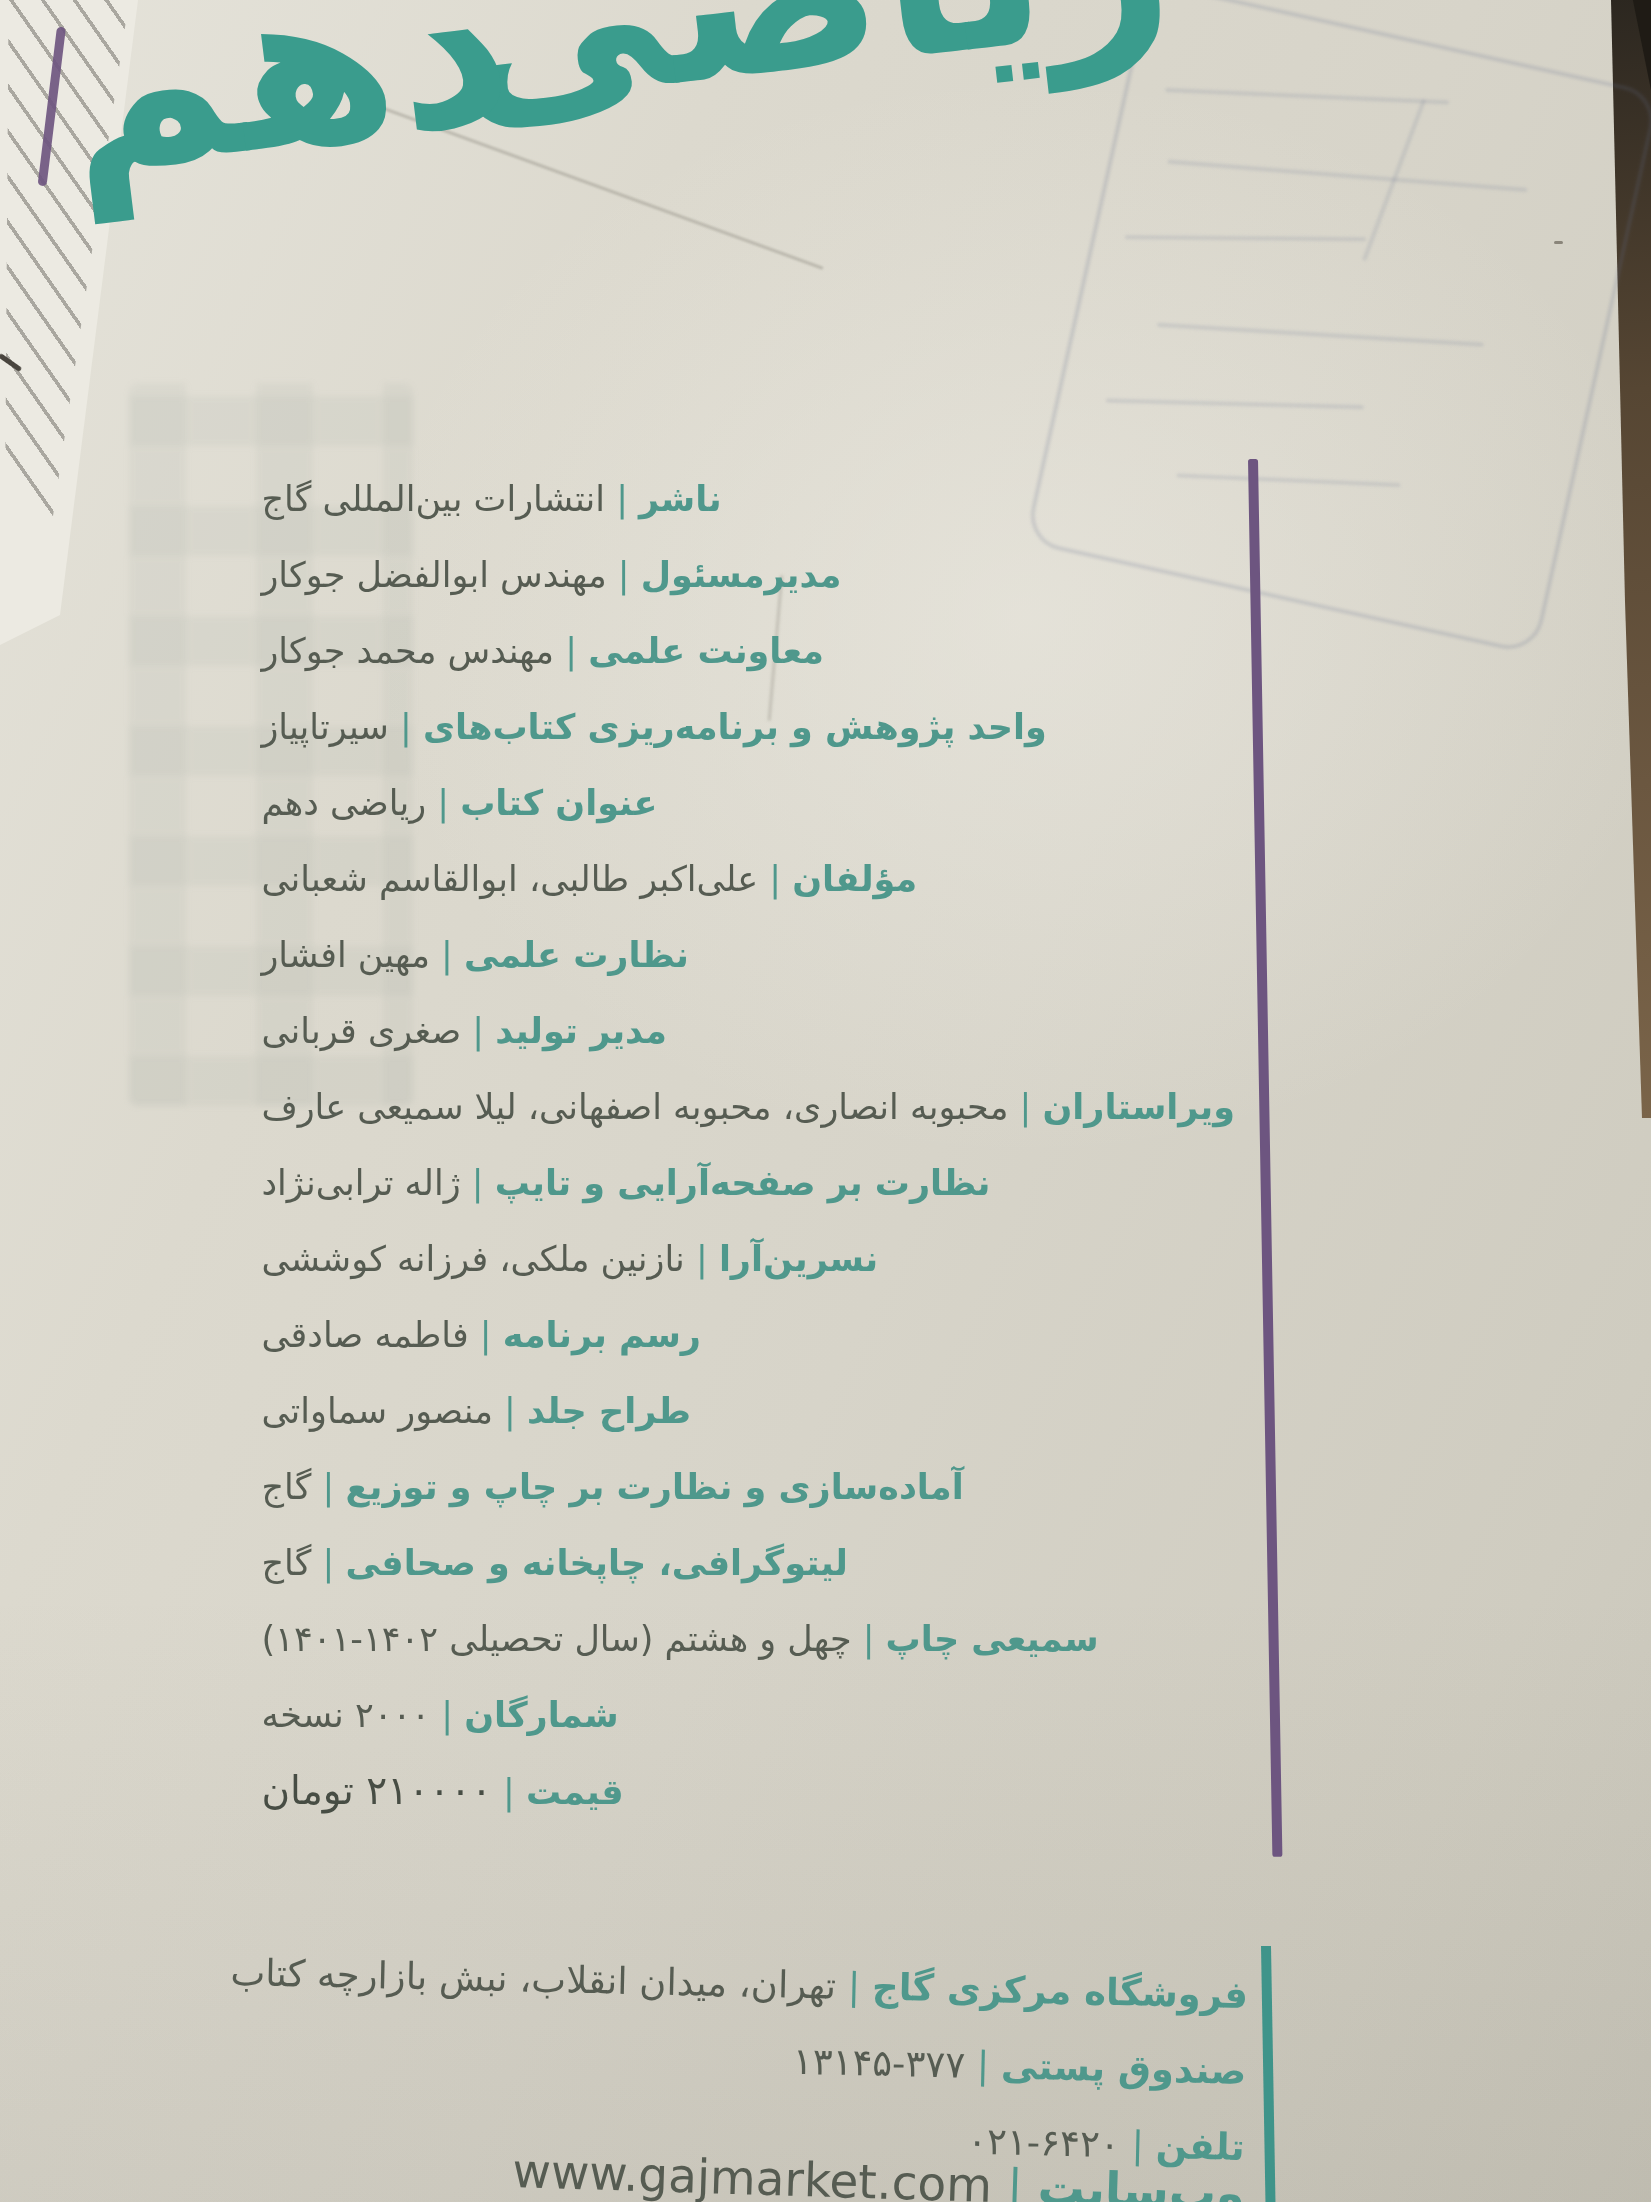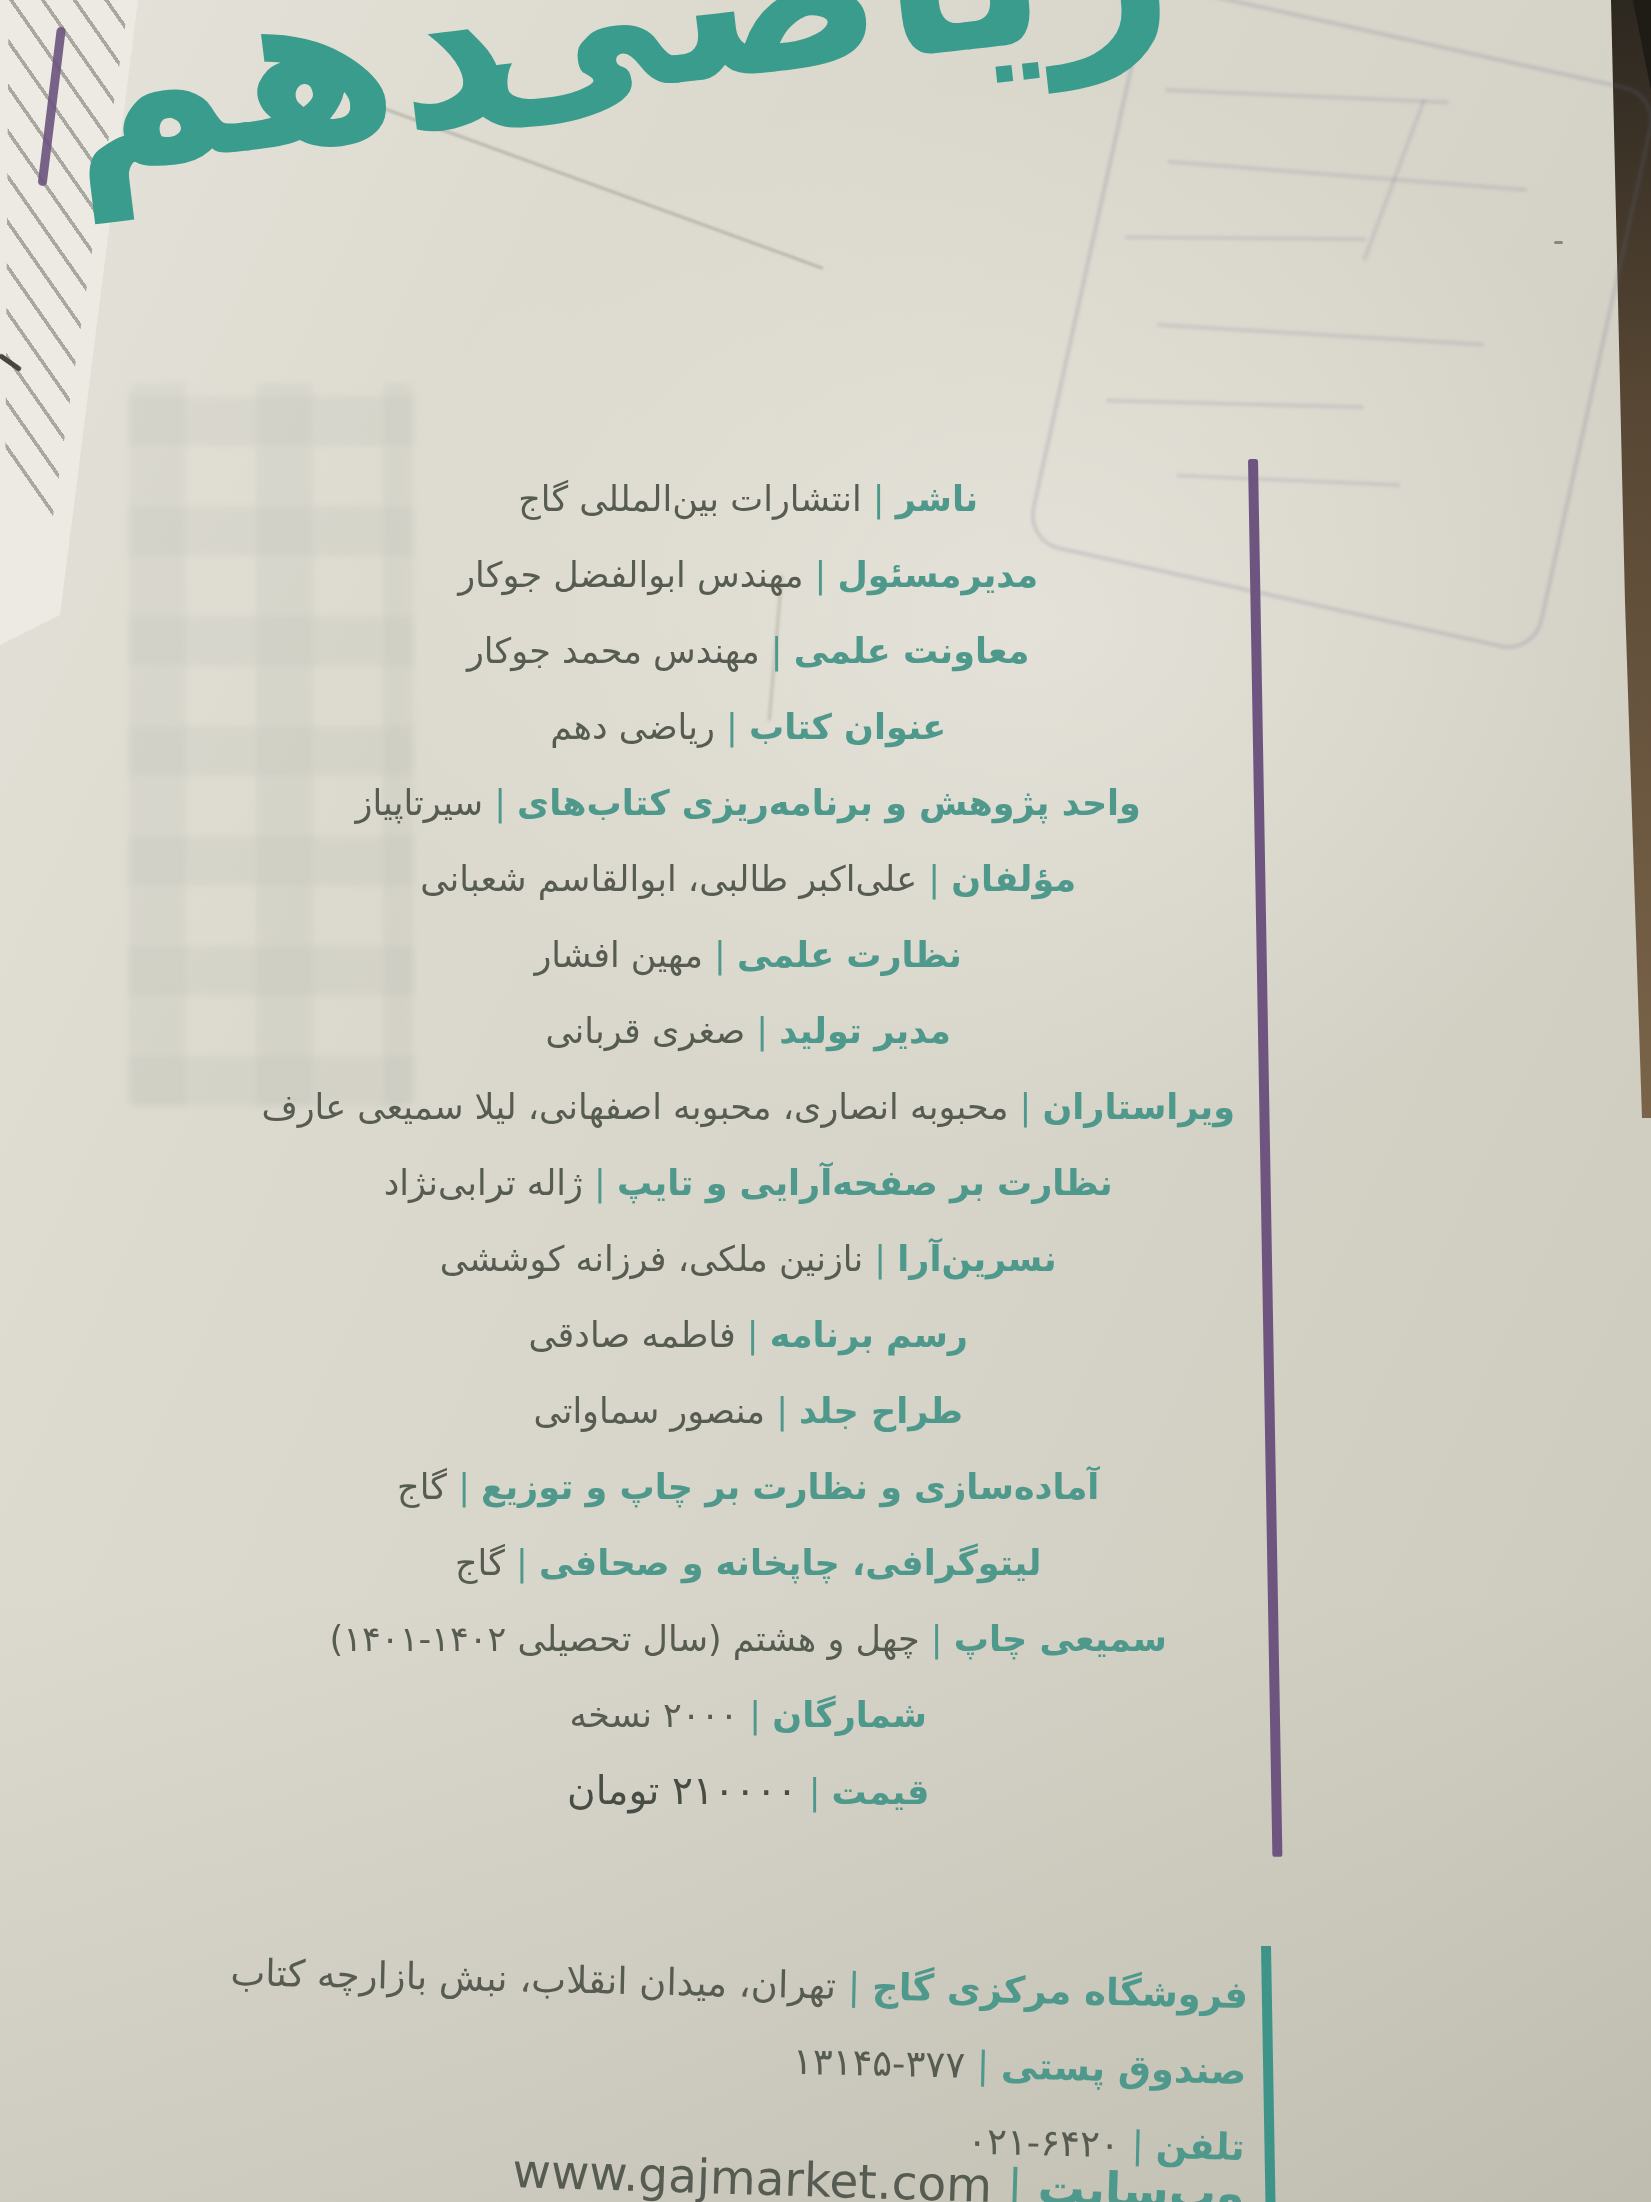--- a/index.html
+++ b/index.html
@@ -86,21 +86,21 @@
     background:#6d5580;border-radius:2.6px;
     transform:rotate(-1deg);transform-origin:top center;
   }
   .contact-bar{
     position:absolute;left:1261px;top:1946px;width:10.3px;height:258px;
     background:#3f948a;transform:rotate(-1deg);transform-origin:top center;
   }
   
   .credits{
     position:absolute;top:461px;right:417px;
-    direction:rtl;text-align:center;
+    direction:rtl;text-align:left;
     font-size:35px;line-height:76px;white-space:nowrap;
   }
   .credit-line{white-space:nowrap;}
   .c-label{color:#4f988c;font-weight:700;}
   .c-sep{color:#4f988c;font-weight:400;}
   .c-value{color:#565c52;font-weight:400;}
   .bold-line .c-value{font-weight:400;font-size:39px;color:#474d44;}
   
   .contact{
     position:absolute;top:1958px;right:403px;
@@ -143,22 +143,22 @@
   <div class="title-word title-w2">دهم</div>
   <div class="purple-tick"></div>
 
   <div class="credits-bar"></div>
   <div class="contact-bar"></div>
 
   <div class="credits">
       <div class="credit-line"><span class="c-label">ناشر</span><span class="c-sep"> | </span><span class="c-value">انتشارات بین‌المللی گاج</span></div>
       <div class="credit-line"><span class="c-label">مدیرمسئول</span><span class="c-sep"> | </span><span class="c-value">مهندس ابوالفضل جوکار</span></div>
       <div class="credit-line"><span class="c-label">معاونت علمی</span><span class="c-sep"> | </span><span class="c-value">مهندس محمد جوکار</span></div>
+      <div class="credit-line"><span class="c-label">واحد پژوهش و برنامه‌ریزی کتاب‌های</span><span class="c-sep"> | </span><span class="c-value">سیرتاپیاز</span></div>
       <div class="credit-line"><span class="c-label">عنوان کتاب</span><span class="c-sep"> | </span><span class="c-value">ریاضی دهم</span></div>
-      <div class="credit-line"><span class="c-label">واحد پژوهش و برنامه‌ریزی کتاب‌های</span><span class="c-sep"> | </span><span class="c-value">سیرتاپیاز</span></div>
       <div class="credit-line"><span class="c-label">مؤلفان</span><span class="c-sep"> | </span><span class="c-value">علی‌اکبر طالبی، ابوالقاسم شعبانی</span></div>
       <div class="credit-line"><span class="c-label">نظارت علمی</span><span class="c-sep"> | </span><span class="c-value">مهین افشار</span></div>
       <div class="credit-line"><span class="c-label">مدیر تولید</span><span class="c-sep"> | </span><span class="c-value">صغری قربانی</span></div>
       <div class="credit-line"><span class="c-label">ویراستاران</span><span class="c-sep"> | </span><span class="c-value">محبوبه انصاری، محبوبه اصفهانی، لیلا سمیعی عارف</span></div>
       <div class="credit-line"><span class="c-label">نظارت بر صفحه‌آرایی و تایپ</span><span class="c-sep"> | </span><span class="c-value">ژاله ترابی‌نژاد</span></div>
       <div class="credit-line"><span class="c-label">نسرین‌آرا</span><span class="c-sep"> | </span><span class="c-value">نازنین ملکی، فرزانه کوششی</span></div>
       <div class="credit-line"><span class="c-label">رسم برنامه</span><span class="c-sep"> | </span><span class="c-value">فاطمه صادقی</span></div>
       <div class="credit-line"><span class="c-label">طراح جلد</span><span class="c-sep"> | </span><span class="c-value">منصور سماواتی</span></div>
       <div class="credit-line"><span class="c-label">آماده‌سازی و نظارت بر چاپ و توزیع</span><span class="c-sep"> | </span><span class="c-value">گاج</span></div>
       <div class="credit-line"><span class="c-label">لیتوگرافی، چاپخانه و صحافی</span><span class="c-sep"> | </span><span class="c-value">گاج</span></div>

